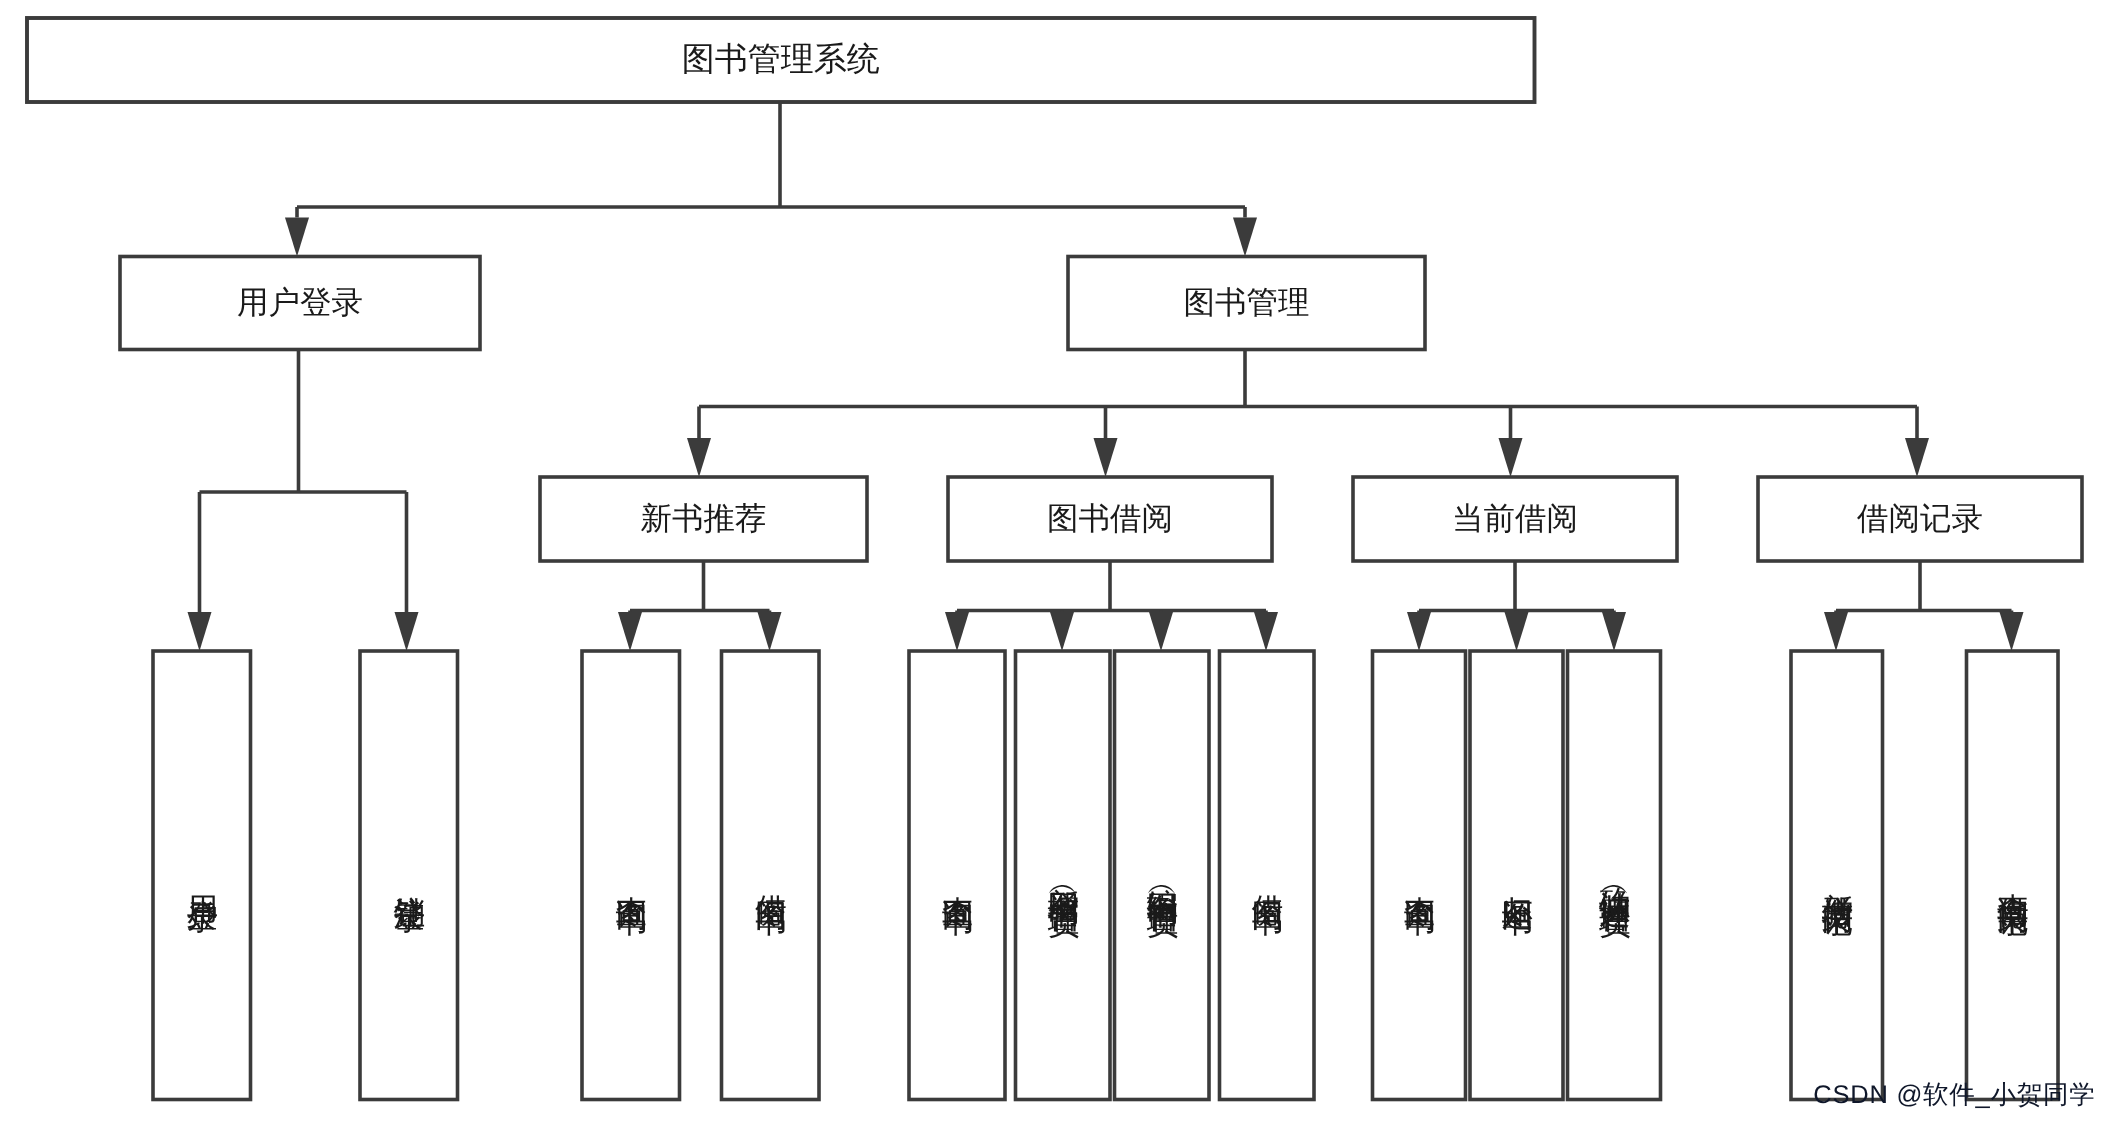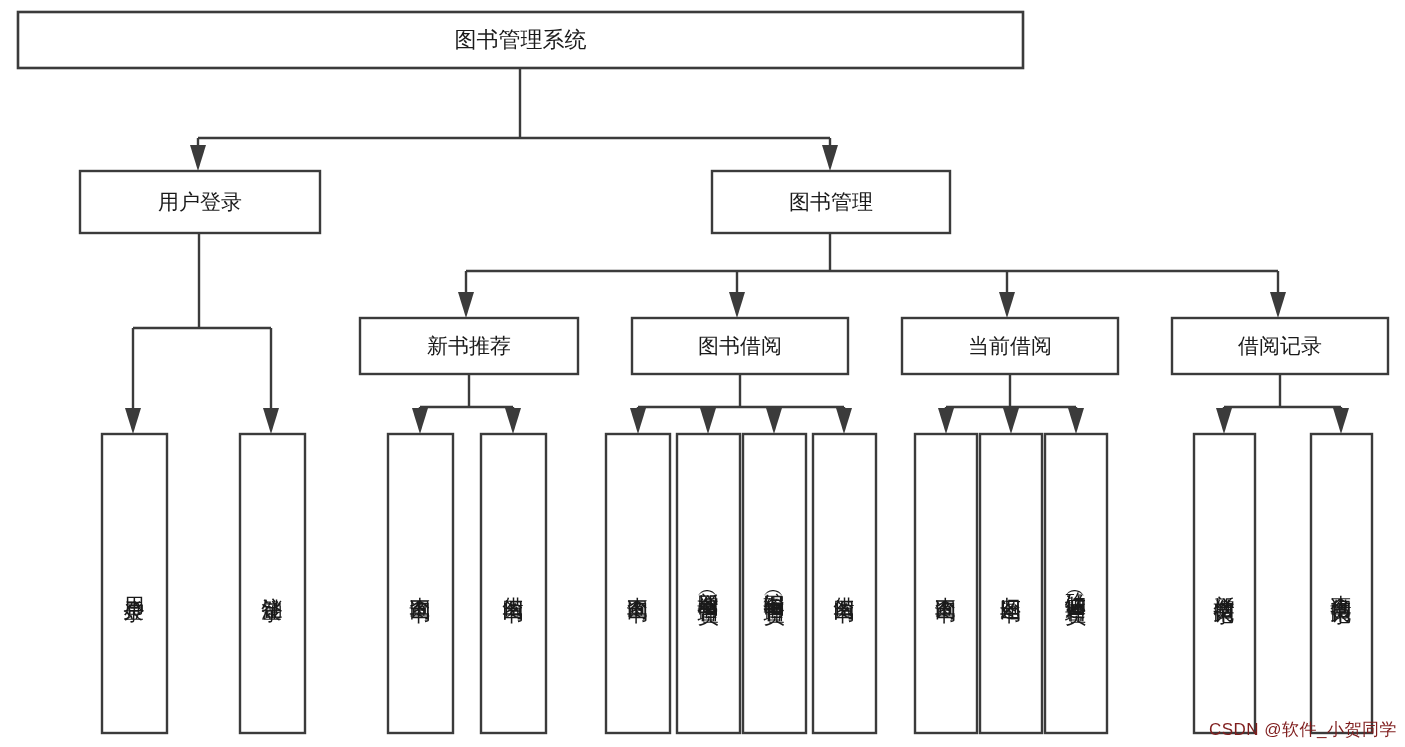--- a/index.html
+++ b/index.html
@@ -69,21 +69,21 @@
     letter-spacing: 2px;
     color: #1a1a1a;
     white-space: nowrap;
   }
   .watermark {
     position: absolute;
     right: 8px;
     bottom: 6px;
     font-family: "Liberation Sans", "DejaVu Sans", sans-serif;
     font-size: 17px;
-    color: #7f1d1d;
+    color: #0f172a;
     letter-spacing: 0.5px;
     white-space: nowrap;
   }
 </style>
 </head>
 <body>
 
 <div id="diagram-root">
   <svg class="canvas" viewBox="0 0 1405 747">
     <g id="connector-layer">

